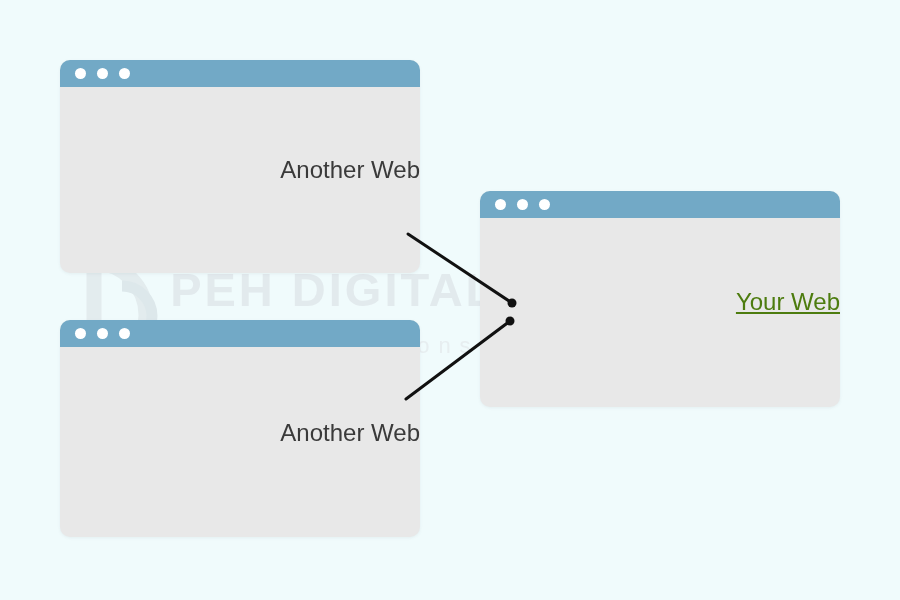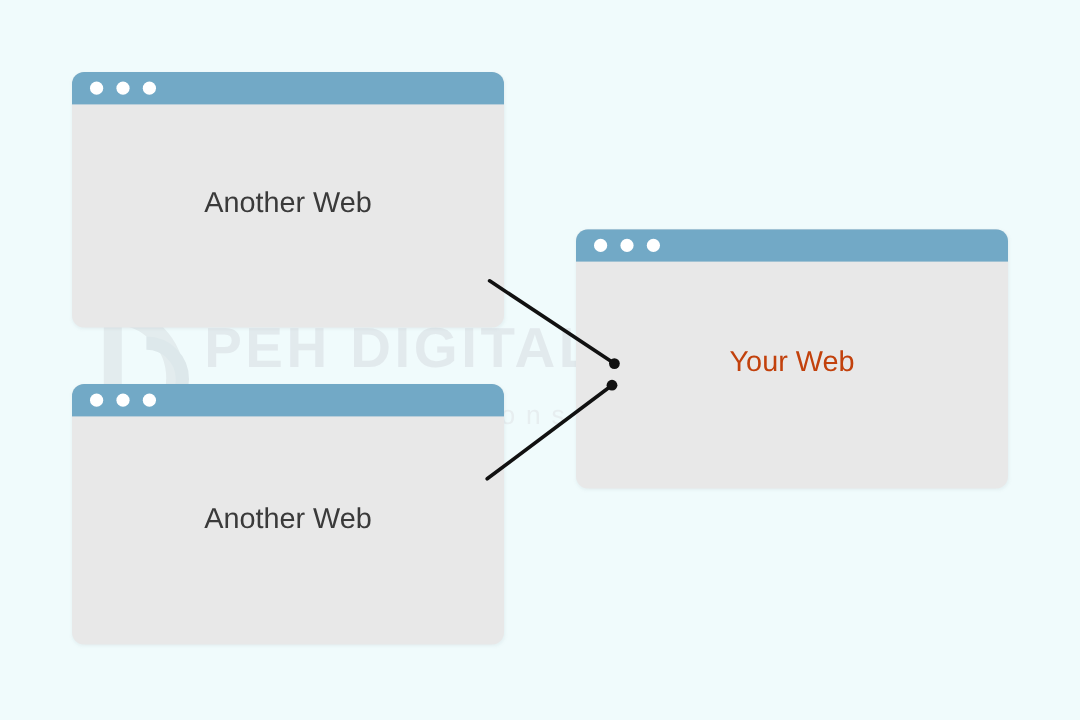--- a/index.html
+++ b/index.html
@@ -85,21 +85,21 @@
     flex: 0 0 auto;
   }
   .win-body {
     position: relative;
     height: calc(100% - 27px);
   }
   .win-label {
     position: absolute;
     left: 0;
     width: 100%;
-    text-align: center;
+    text-align: right;
     font-size: 24px;
     color: #3a3a3a;
     white-space: nowrap;
   }
 
   #window-another-top   { left: 60px;  top: 60px;  width: 360px; height: 213px; }
   #window-another-top   .win-label { top: 69px; }
   #window-another-bottom{ left: 60px;  top: 320px; width: 360px; height: 217px; }
   #window-another-bottom .win-label { top: 72px; }
   #window-your-web      { left: 480px; top: 191px; width: 360px; height: 216px; }
@@ -152,21 +152,21 @@
     </div>
   </div>
 
   <div class="window" id="window-your-web" style="background: rgb(232, 232, 232);">
     <div class="titlebar" style="background: rgb(114, 169, 198);">
       <span class="dot"></span>
       <span class="dot"></span>
       <span class="dot"></span>
     </div>
     <div class="win-body">
-      <div class="win-label" style="color: #c2410c;">Your Web</div>
+      <div class="win-label" style="color: #4d7c0f; text-decoration: underline;">Your Web</div>
     </div>
   </div>
 
   <svg id="connector-layer" viewBox="0 0 900 600">
     <g id="link-top">
       <line id="link-top-line" stroke="#111111" stroke-width="3" stroke-linecap="round" x1="408" y1="234" x2="512" y2="303"></line>
       <circle id="link-top-dot" r="4.5" fill="#111111" cx="512" cy="303"></circle>
     </g>
     <g id="link-bottom">
       <line id="link-bottom-line" stroke="#111111" stroke-width="3" stroke-linecap="round" x1="406" y1="399" x2="510" y2="321"></line>

